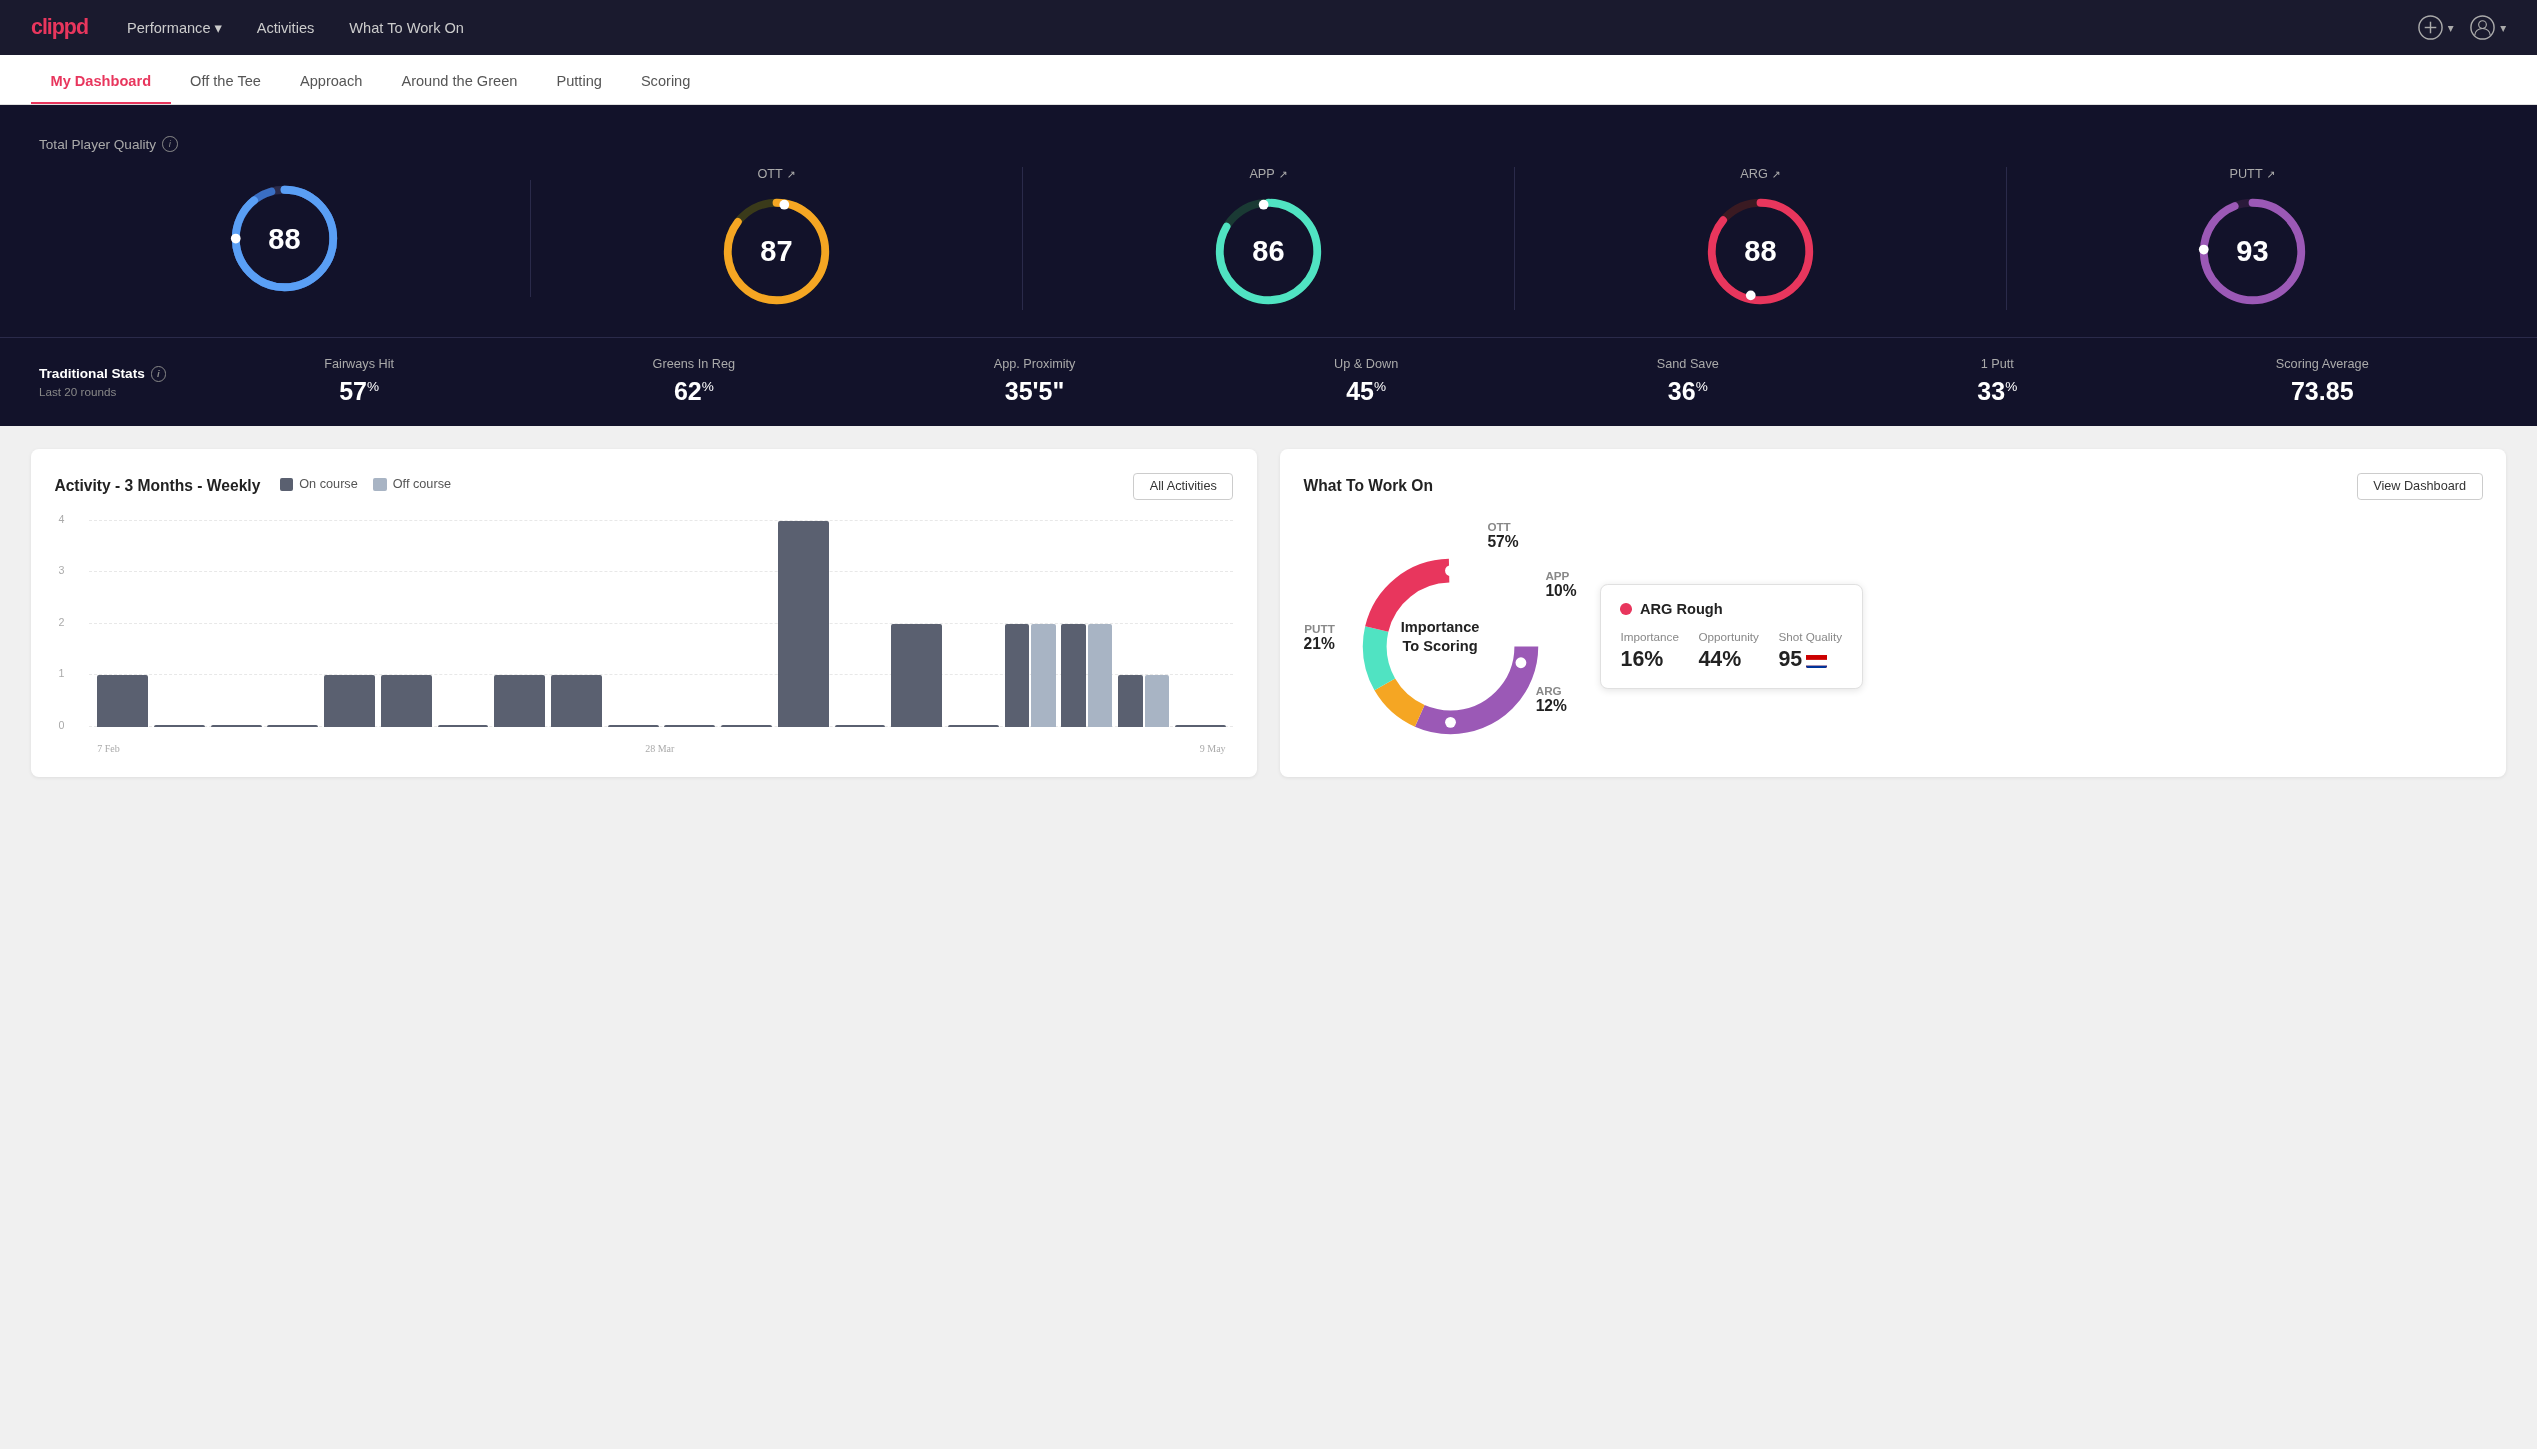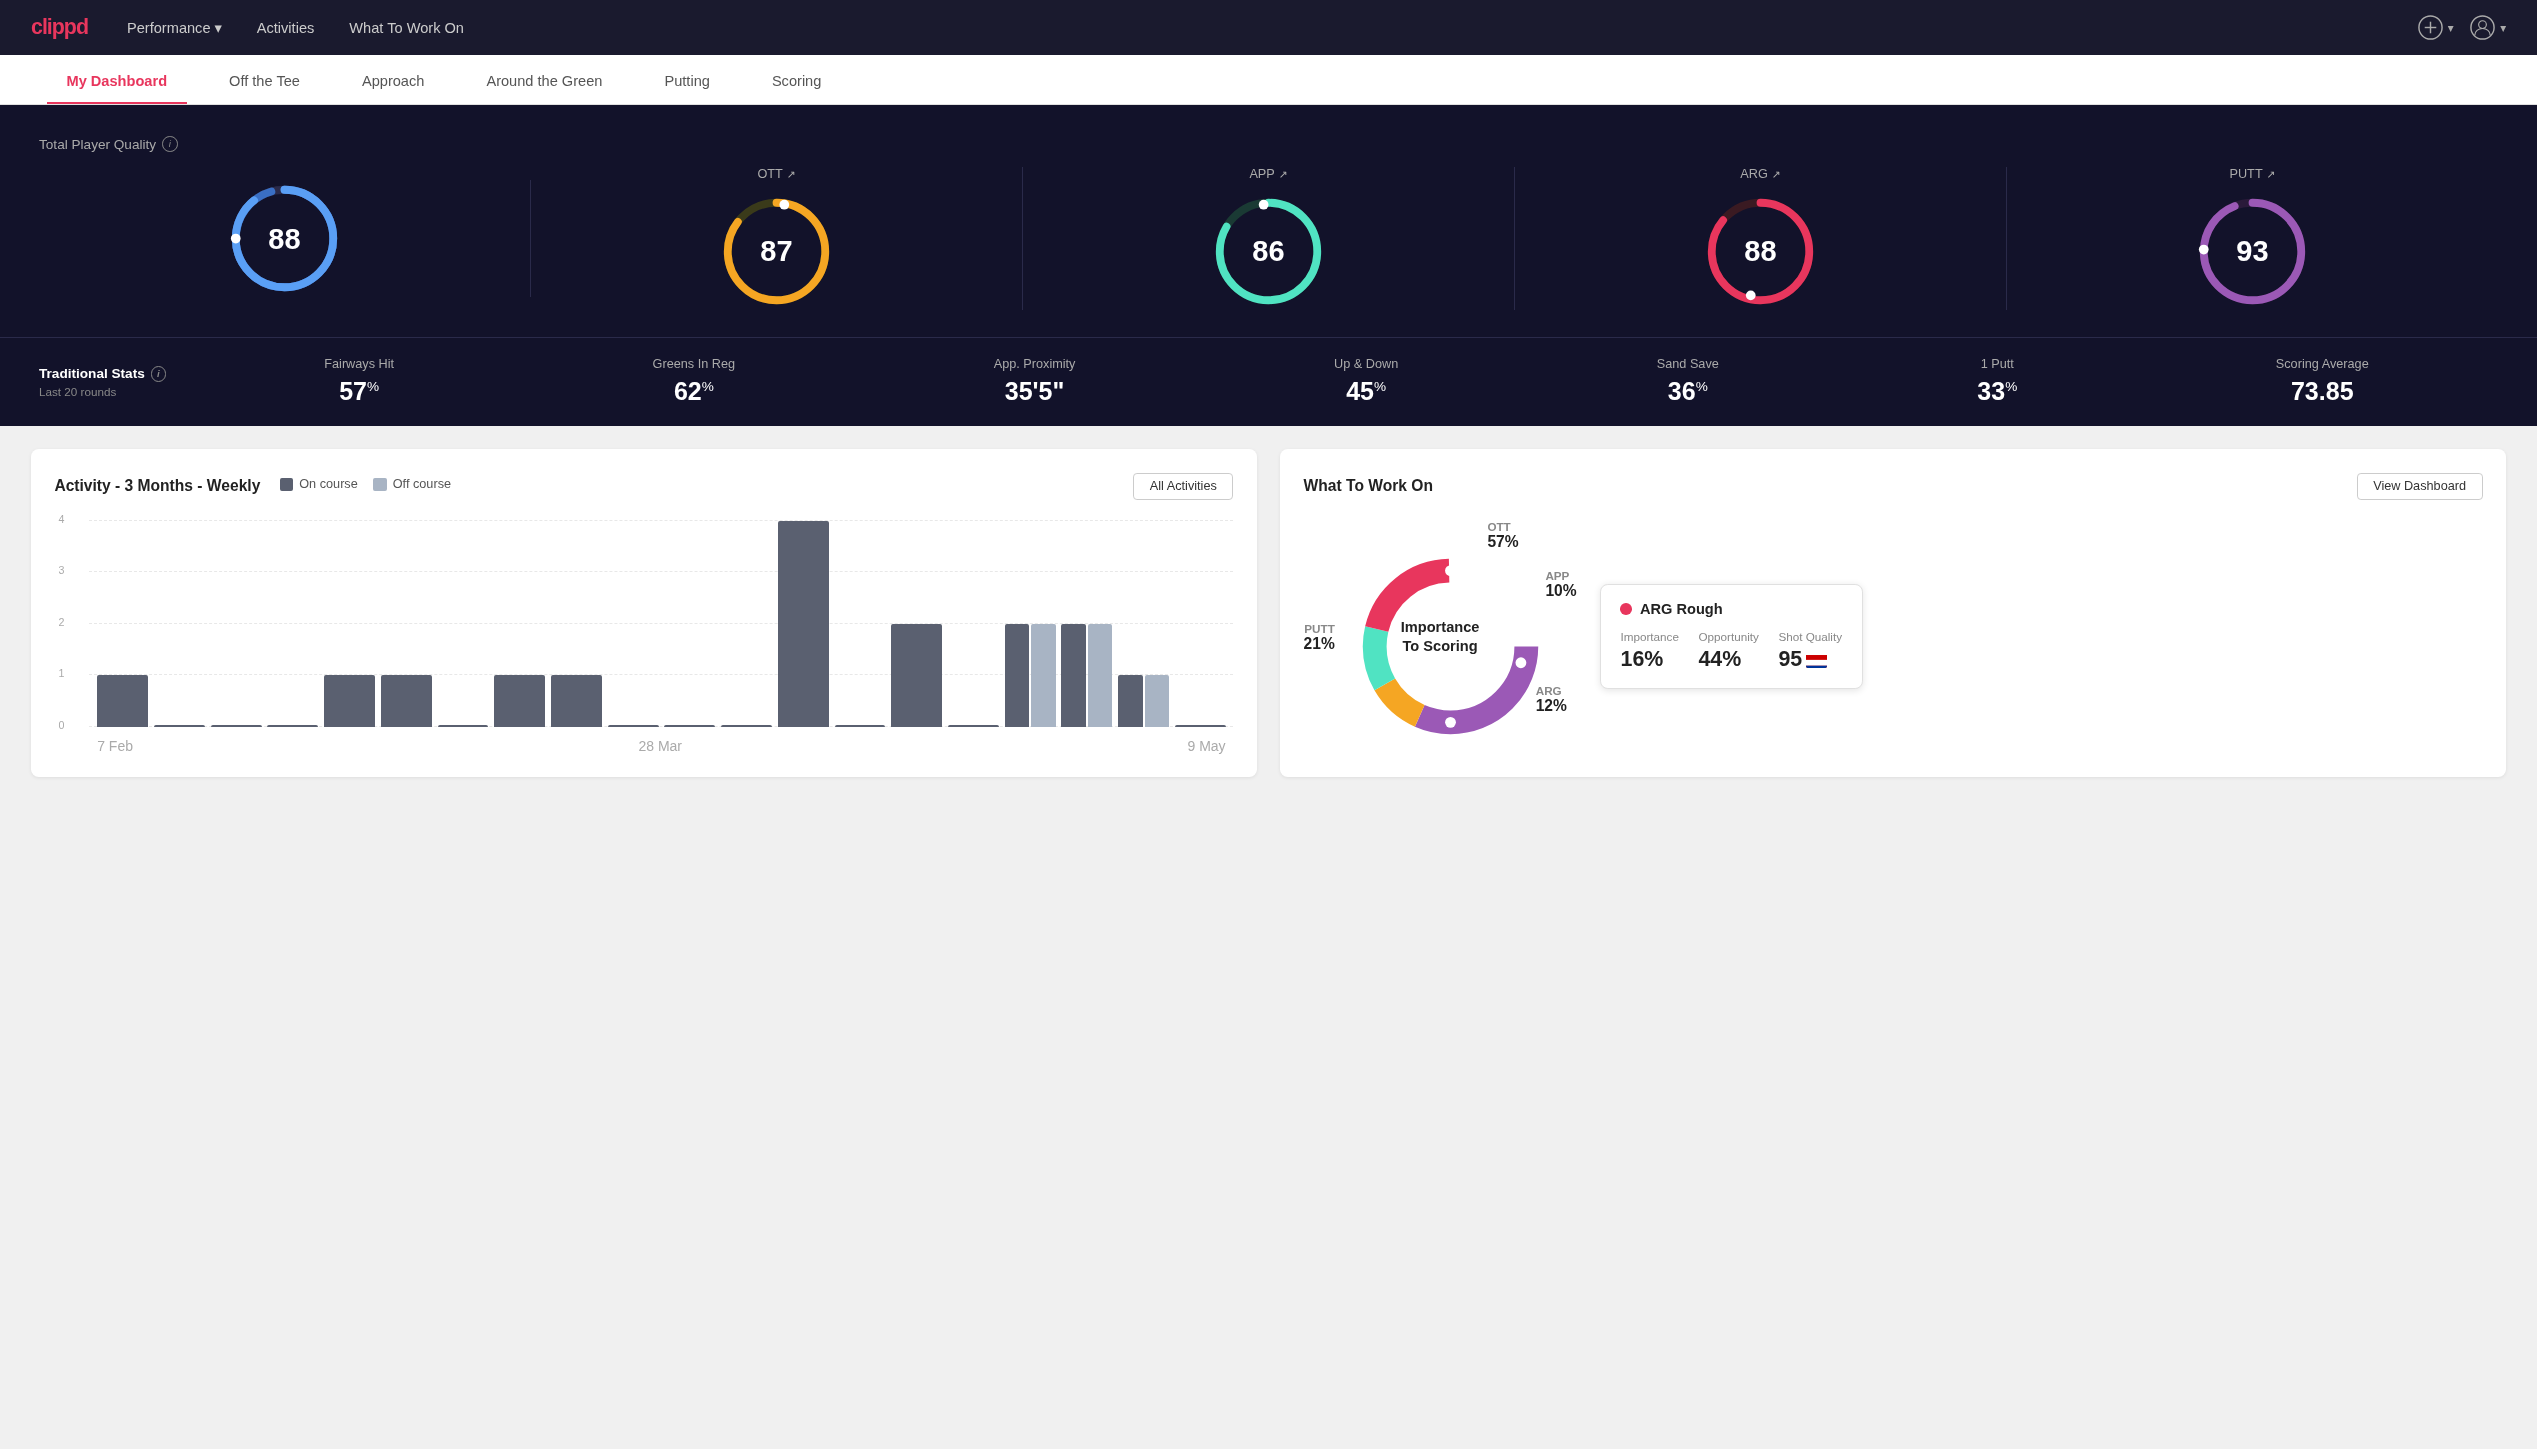--- a/index.html
+++ b/index.html
@@ -41,23 +41,22 @@
     }
     .nav-icon-btn {
       display: flex; align-items: center; gap: 3.9px;
       color: #ccc; cursor: pointer; font-size: 19.5px;
     }
 
     
     .tabs-bar {
       background: #fff;
       display: flex;
-      padding: 0 47px;
+      padding: 0 31px;
       border-bottom: 1px solid #e0e0e0;
-      gap: 23px;
     }
     .tab {
       padding: 17.5px 19.5px 13.6px;
       font-size: 14.6px;
       color: #555;
       cursor: pointer;
       border-bottom: 2.9px solid transparent;
       white-space: nowrap;
     }
     .tab.active {
@@ -311,22 +310,23 @@
     .bar-oncourse { background: #5a6070; }
     .bar-offcourse { background: #a8b4c4; }
     .x-labels {
       position: absolute;
       left: 35px; right: 0; bottom: 0;
       display: flex;
       justify-content: space-between;
       padding: 0 7.8px;
     }
     .x-label {
-      font-size: 14px;
+      font-size: 10px;
       color: #aaa;
+      font-family: Liberation Serif, serif;
     }
 
     
     .wtwo-body {
       display: flex;
       align-items: center;
       gap: 23.4px;
     }
     .donut-wrapper {
       position: relative;

